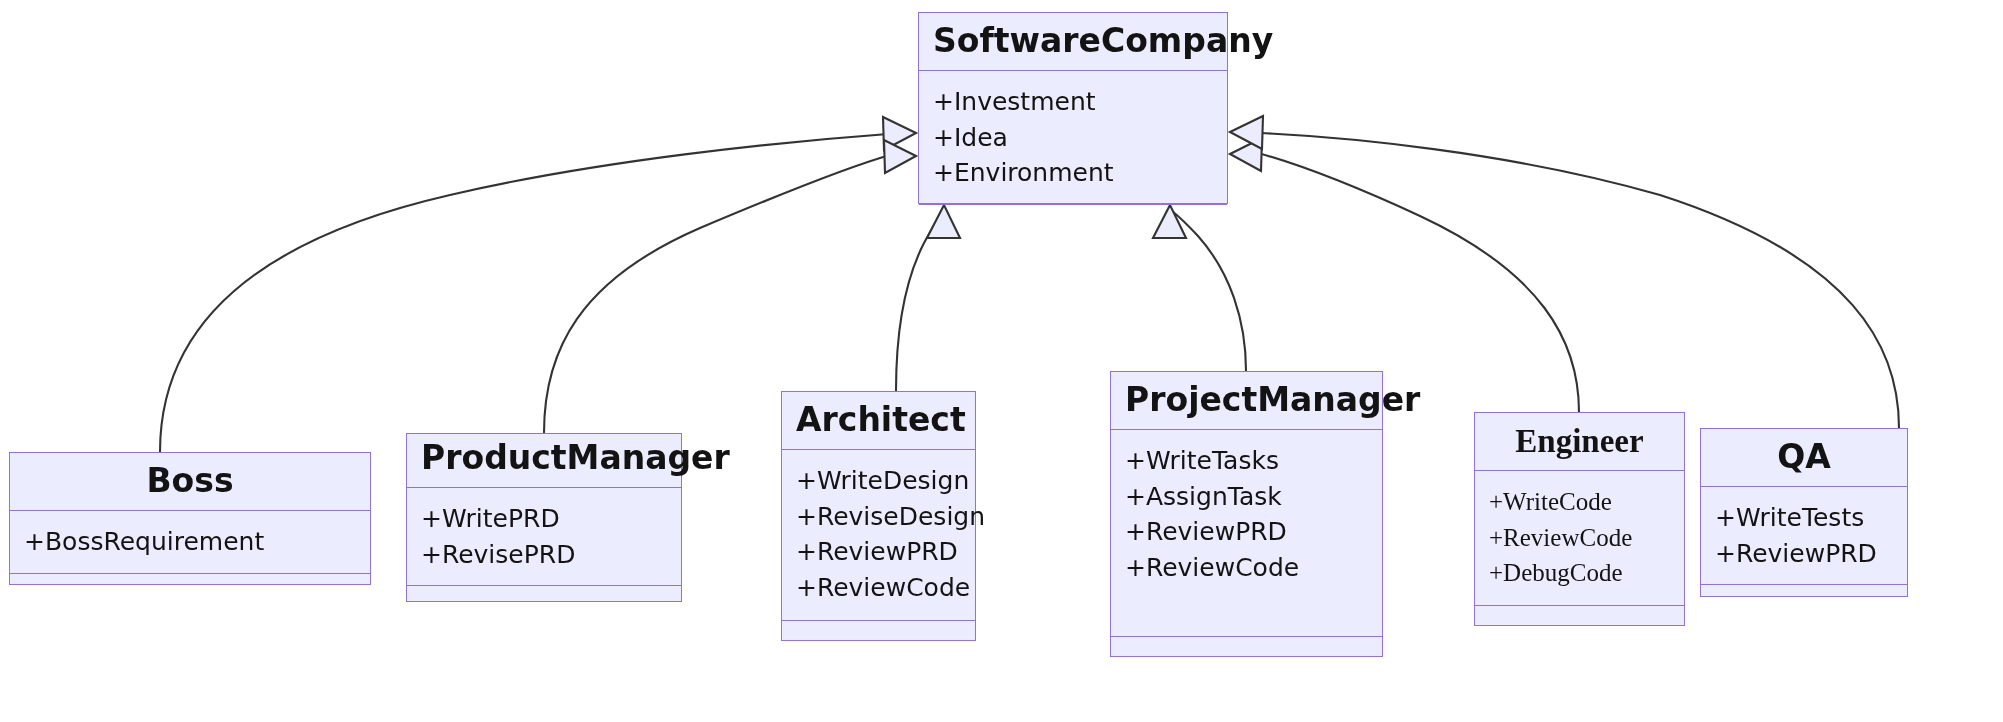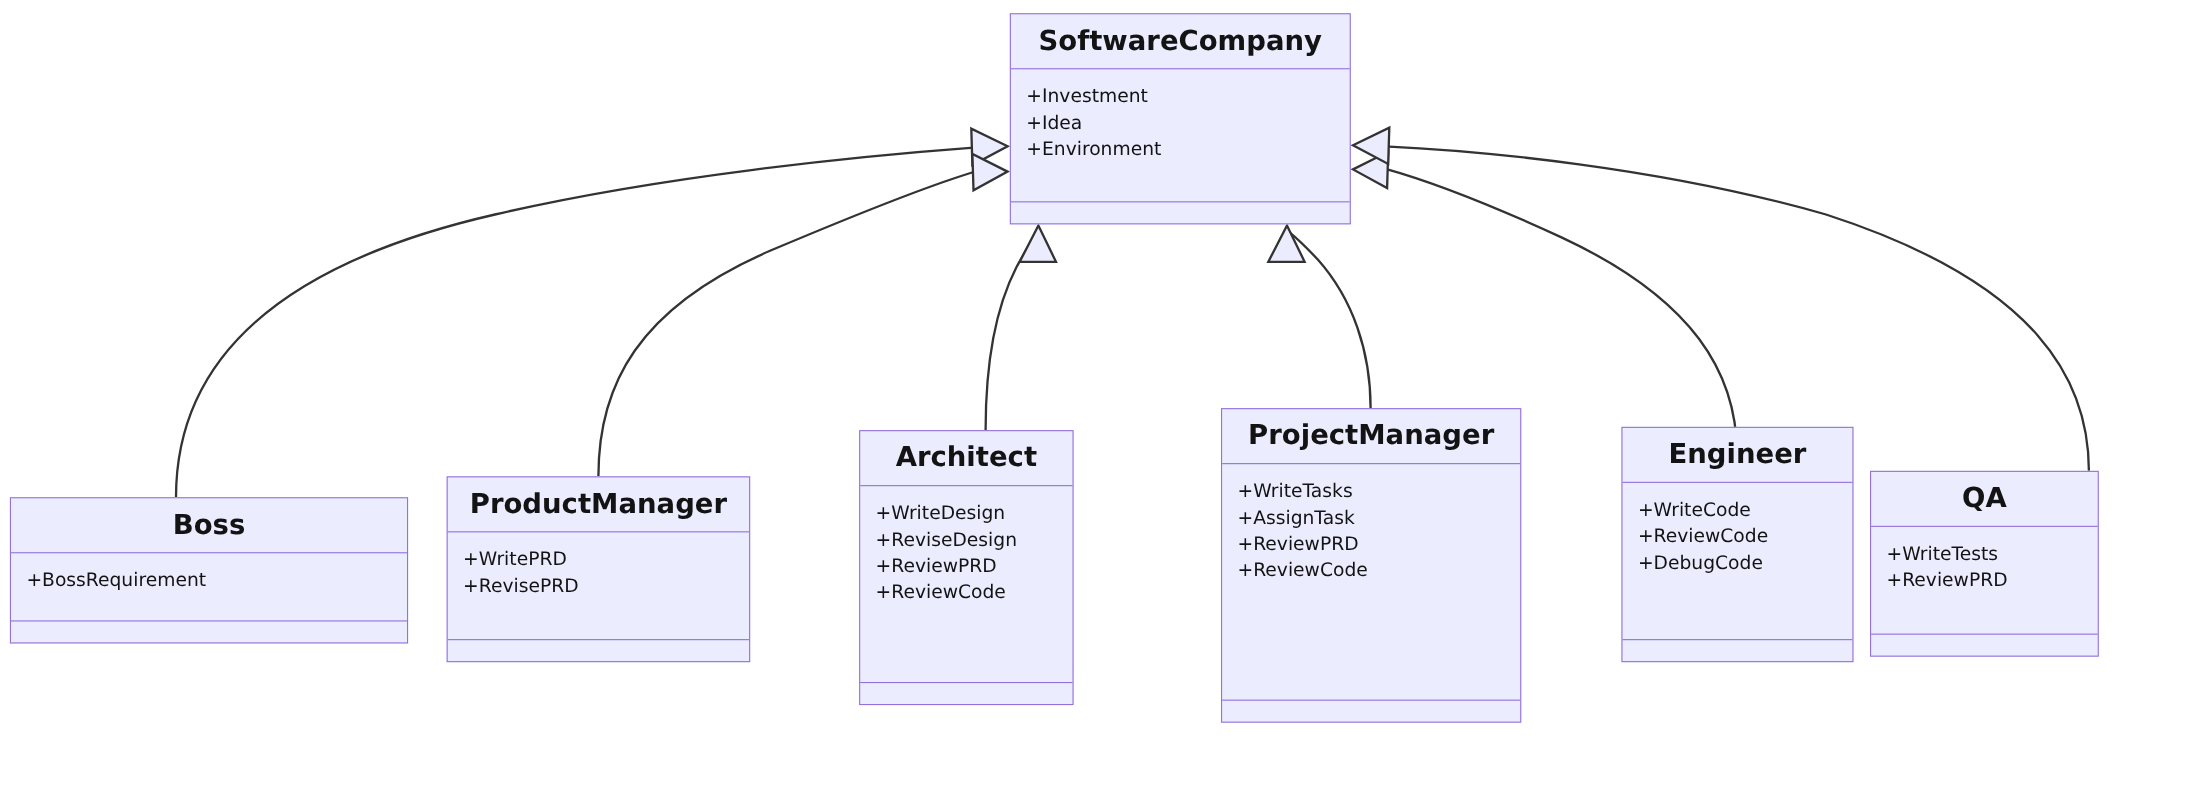--- a/index.html
+++ b/index.html
@@ -32,35 +32,35 @@
     background: #ECECFF;
     border: 1.7px solid #9370DB;
     display: flex;
     flex-direction: column;
     z-index: 5;
   }
   .class-title {
     box-sizing: border-box;
     text-align: center;
     font-weight: bold;
-    font-size: 25px;
+    font-size: 33px;
     color: #131313;
     padding: 10px 14px 11px 14px;
     border-bottom: 1.7px solid #9370DB;
     line-height: 1.1;
     white-space: nowrap;
   }
   .class-attrs {
     box-sizing: border-box;
     padding: 13px 14px 13px 14px;
     border-bottom: 1.7px solid #9370DB;
     flex: 1 1 auto;
   }
   .attr-line {
-    font-size: 17px;
+    font-size: 25px;
     color: #131313;
     line-height: 1.42;
     white-space: nowrap;
     text-align: left;
   }
   .class-methods {
     box-sizing: border-box;
     min-height: 19px;
     height: 19px;
   }
@@ -140,21 +140,21 @@
     <div class="class-title">ProjectManager</div>
     <div class="class-attrs">
       <div class="attr-line">+WriteTasks</div>
       <div class="attr-line">+AssignTask</div>
       <div class="attr-line">+ReviewPRD</div>
       <div class="attr-line">+ReviewCode</div>
     </div>
     <div class="class-methods"></div>
   </div>
 
-  <div class="uml-class" style="left:1474px; top:388px; width:211px; height:214px;">
+  <div class="uml-class" style="left:1474px; top:412px; width:211px; height:214px;font-family:Liberation Serif, serif;">
     <div class="class-title">Engineer</div>
     <div class="class-attrs">
       <div class="attr-line">+WriteCode</div>
       <div class="attr-line">+ReviewCode</div>
       <div class="attr-line">+DebugCode</div>
     </div>
     <div class="class-methods"></div>
   </div>
 
   <div class="uml-class" style="left:1700px; top:428px; width:208px; height:169px;justify-content:space-between;">

